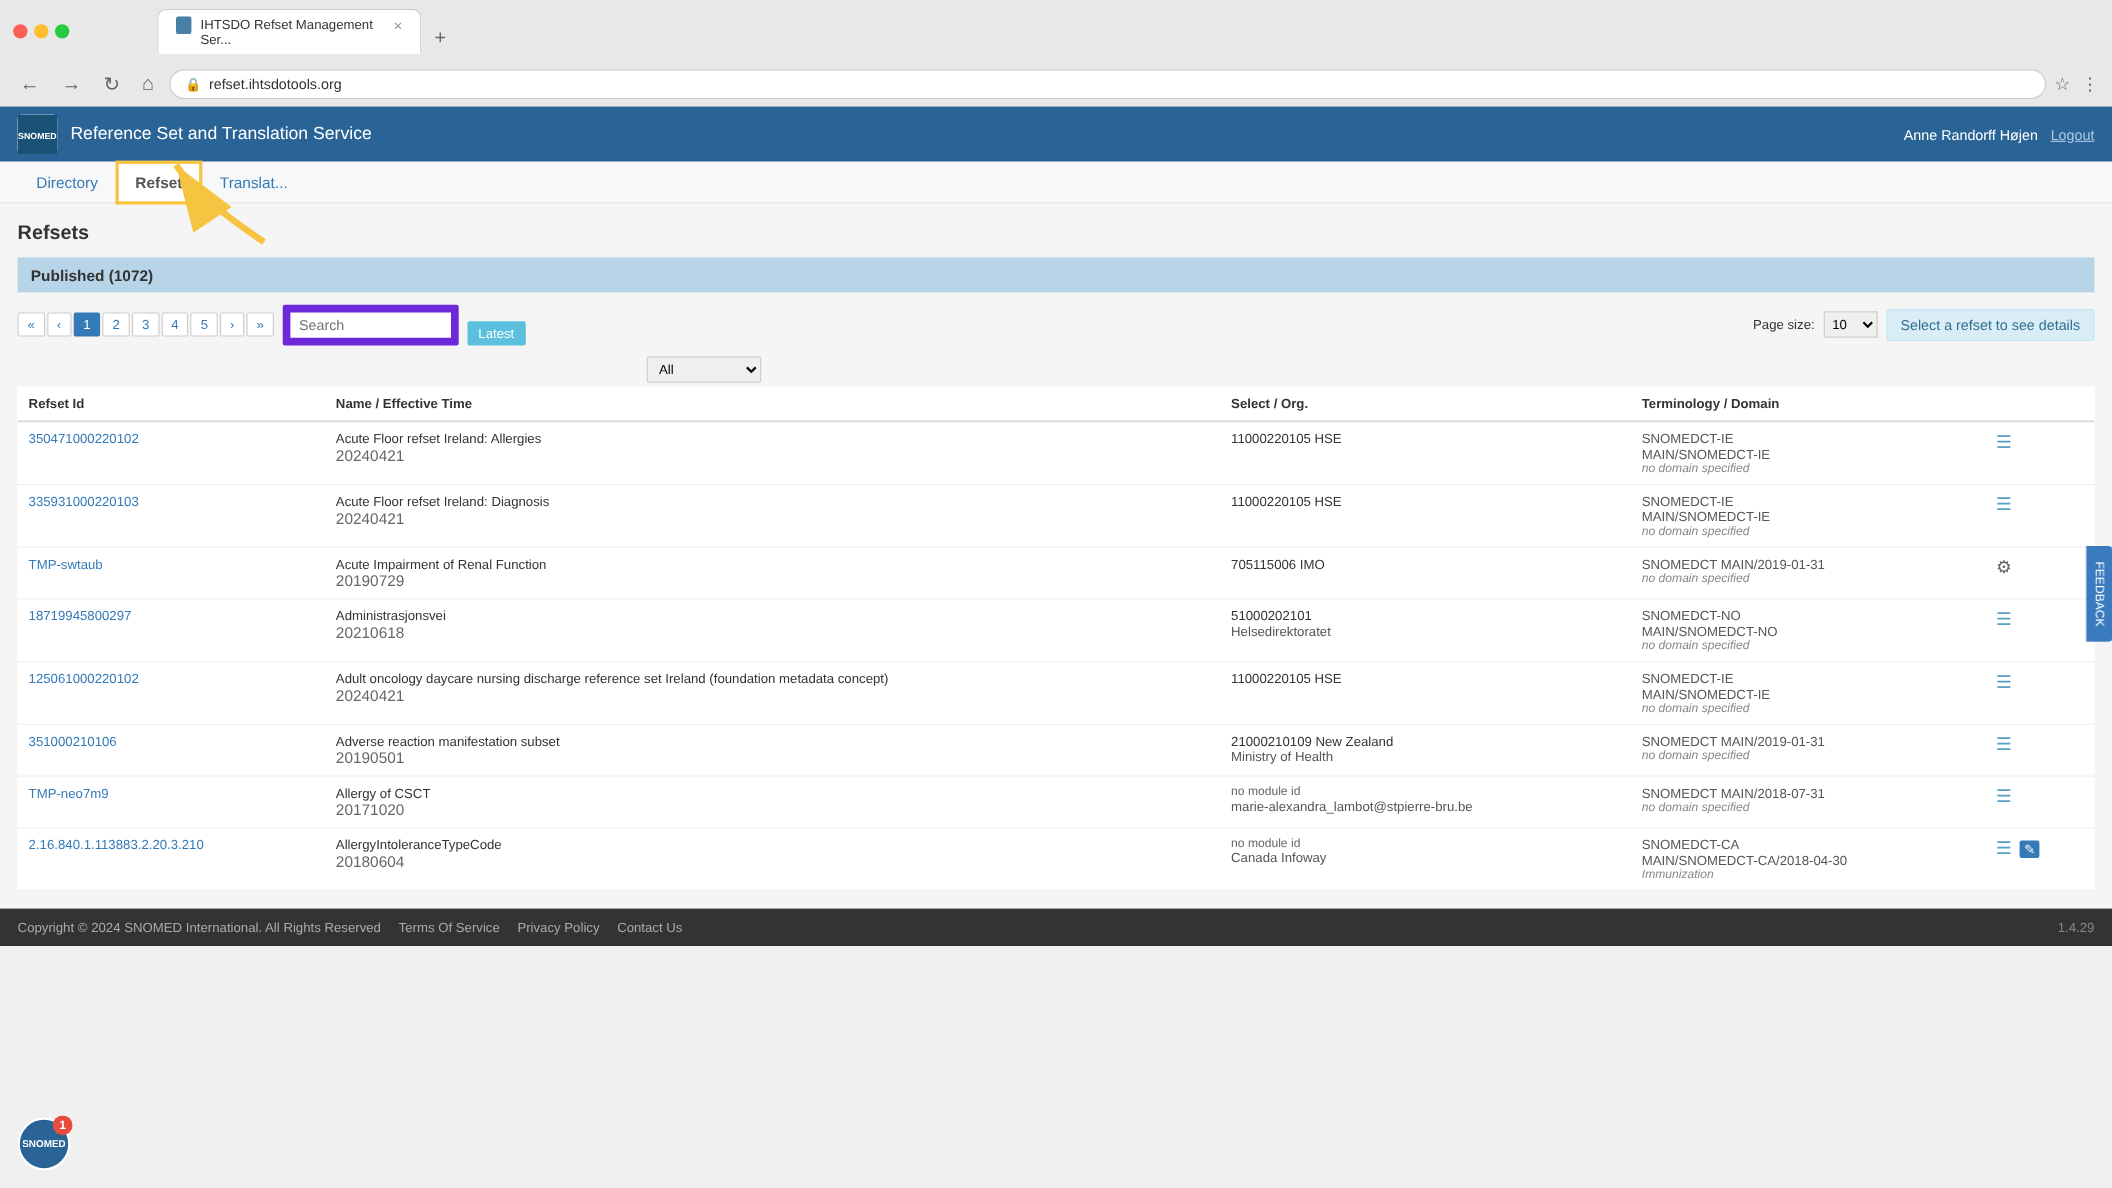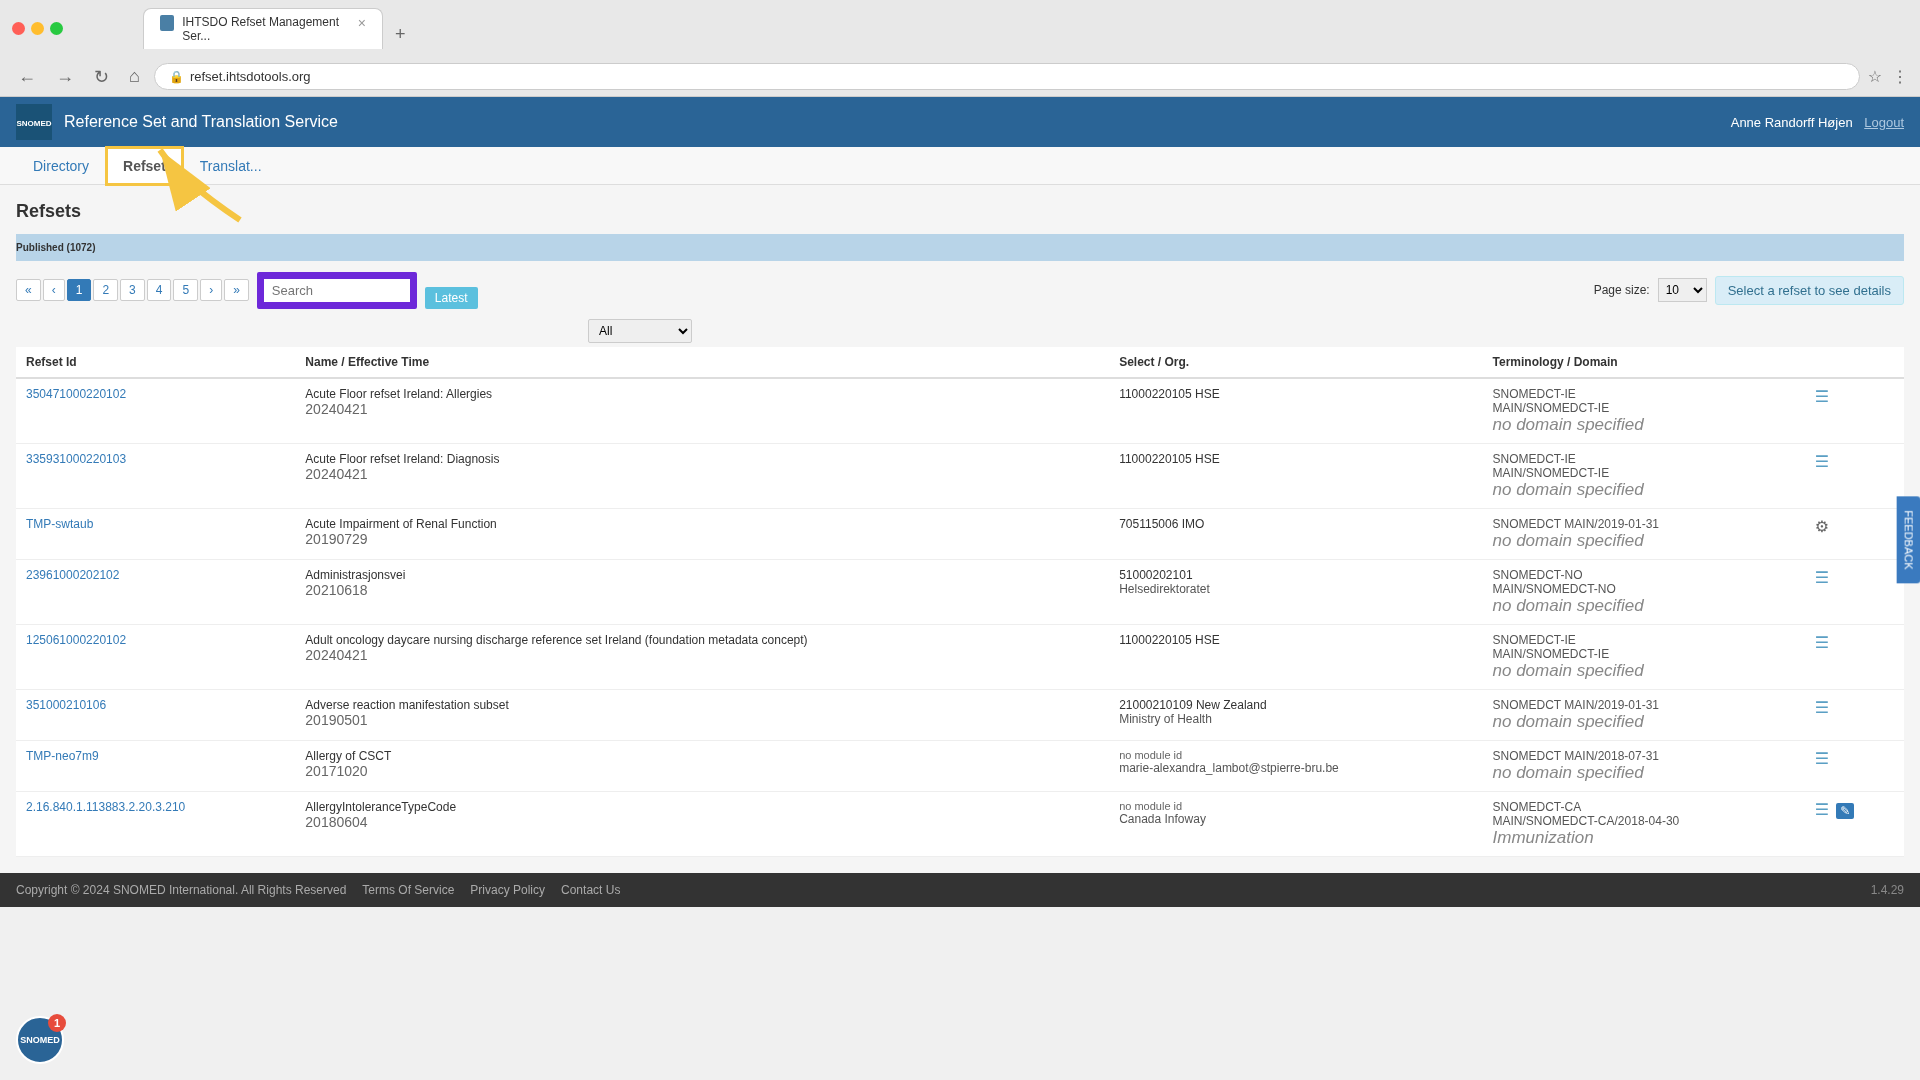--- a/index.html
+++ b/index.html
@@ -139,22 +139,22 @@
     .page-title {
       font-size: 18px;
       font-weight: bold;
       color: #333;
       margin-bottom: 12px;
     }
 
     
     .section-header {
       background: #b8d4e8;
-      padding: 8px 0;
-      font-size: 10px;
+      padding: 8px 12px;
+      font-size: 14px;
       font-weight: bold;
       color: #333;
       margin-bottom: 0;
     }
 
     
     .table-controls {
       display: flex;
       align-items: center;
       padding: 10px 0;
@@ -245,21 +245,21 @@
     .td-term { min-width: 180px; }
     .td-actions { min-width: 60px; }
 
     .name-main { color: #333; }
     .name-date { color: #666; font-size: 14px; }
     .module-id { color: #333; }
     .module-org { color: #555; }
     .module-noid { color: #666; font-size: 11px; }
     .term-main { color: #555; }
     .term-sub { color: #555; }
-    .term-domain { color: #888; font-size: 17px; font-style: italic; }
+    .term-domain { color: #888; font-size: 11px; font-style: italic; }
 
     .action-icon {
       color: #5a9fc4;
       font-size: 16px;
       cursor: pointer;
       margin-right: 4px;
     }
     .action-icon.gear { color: #666; }
     .action-icon.blue-box {
       background: #337ab7;
@@ -517,21 +517,21 @@
           <td class="td-term">
             <div class="term-main">SNOMEDCT MAIN/2019-01-31</div>
             <div class="term-domain">no domain specified</div>
           </td>
           <td class="td-actions">
             <span class="action-icon gear">⚙</span>
           </td>
         </tr>
 
         <tr>
-          <td class="td-id">23961000202102</td>
+          <td class="td-id">18719945800297</td>
           <td class="td-name">
             <div class="name-main">Administrasjonsvei</div>
             <div class="name-date">20210618</div>
           </td>
           <td class="td-module">
             <div class="module-id">51000202101</div>
             <div class="module-org">Helsedirektoratet</div>
           </td>
           <td class="td-term">
             <div class="term-main">SNOMEDCT-NO</div>

